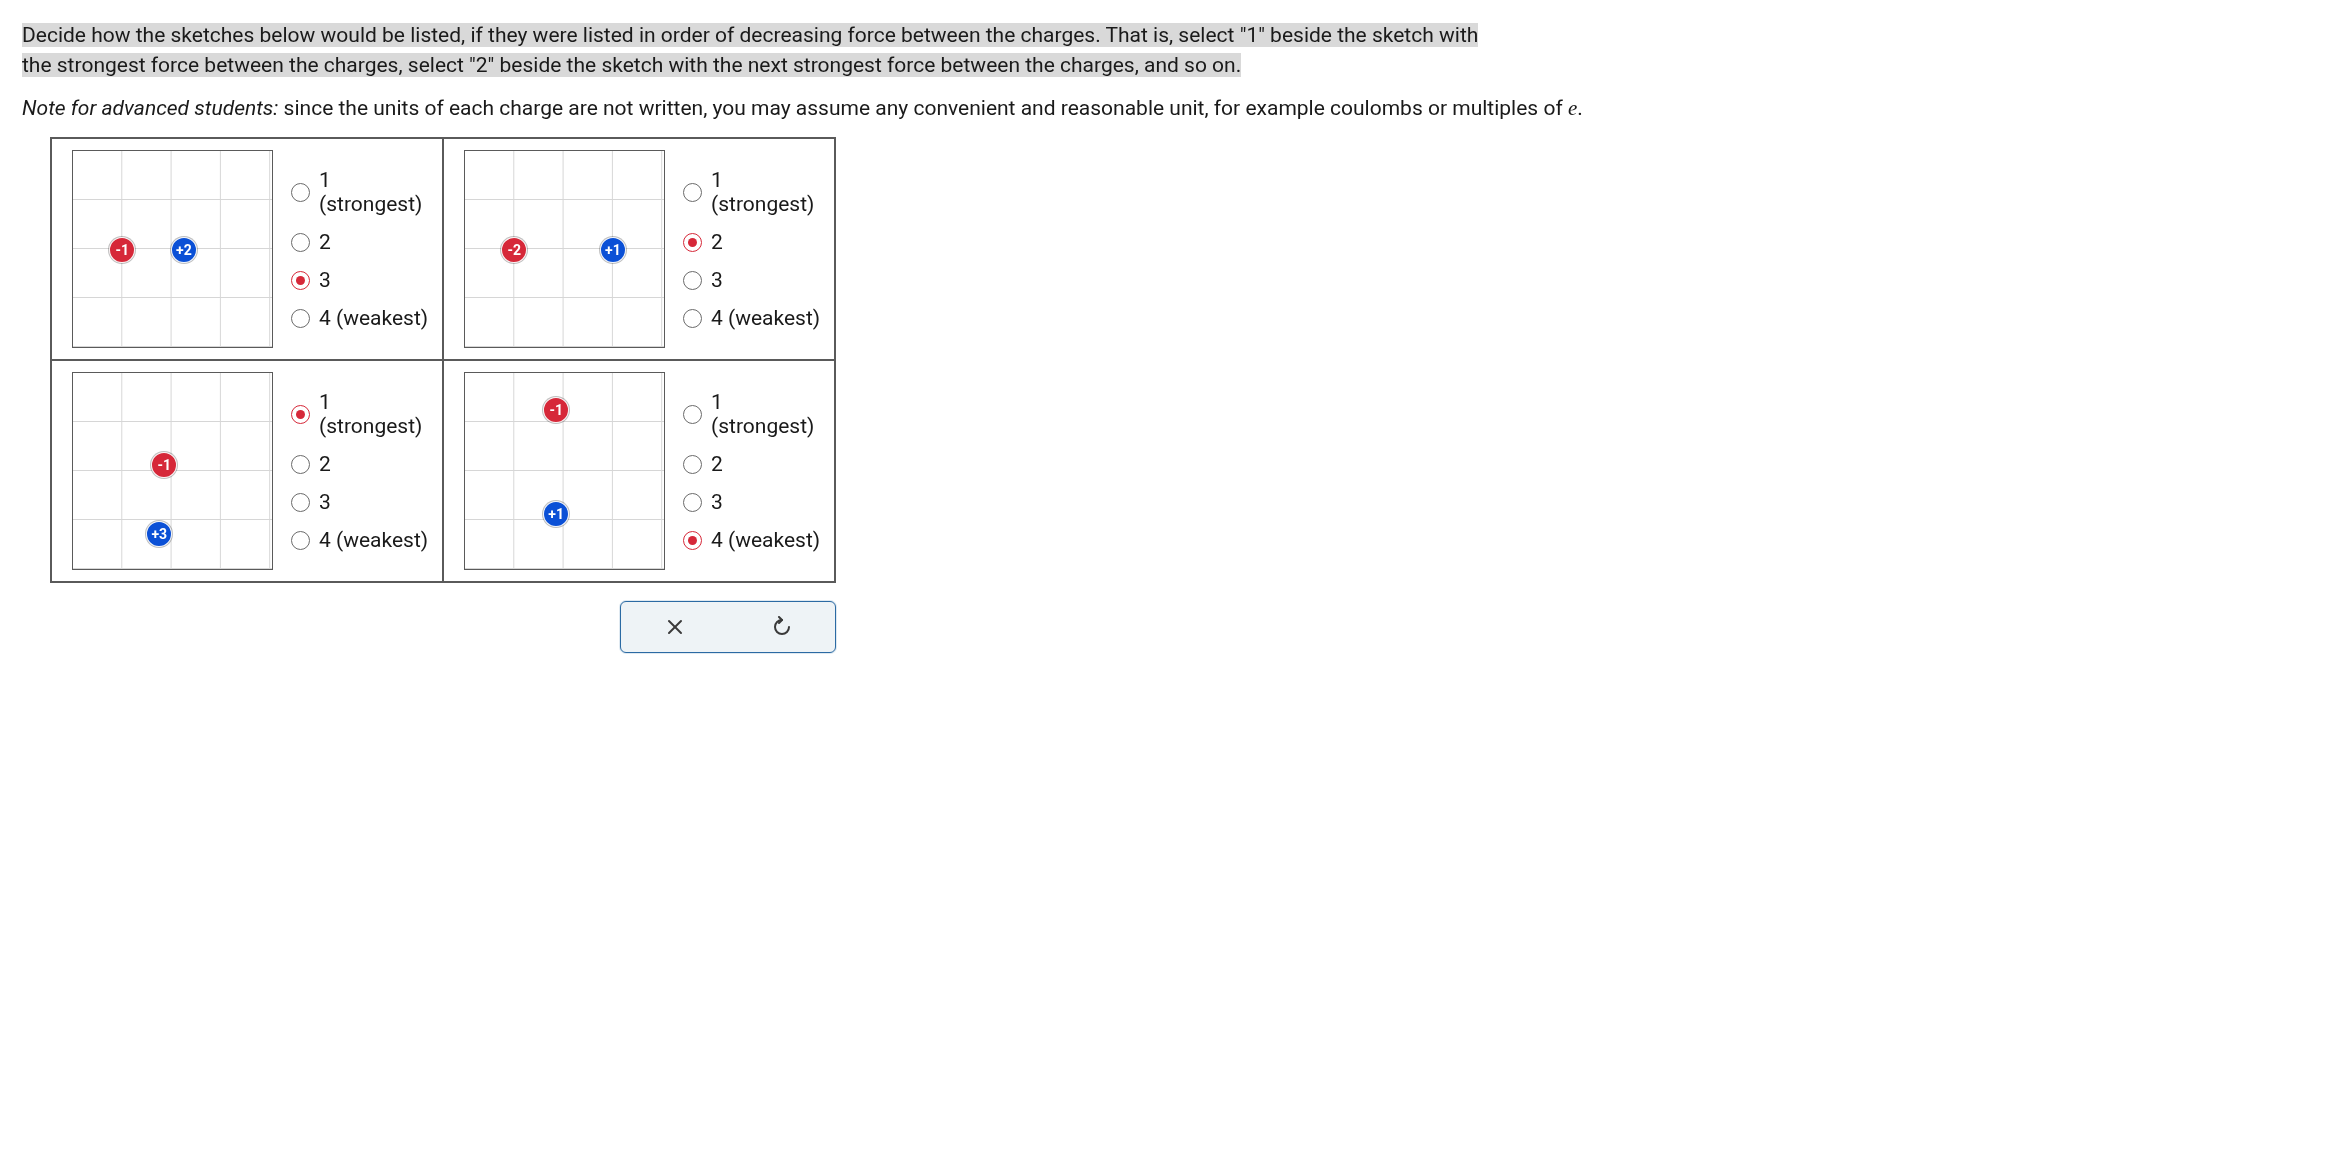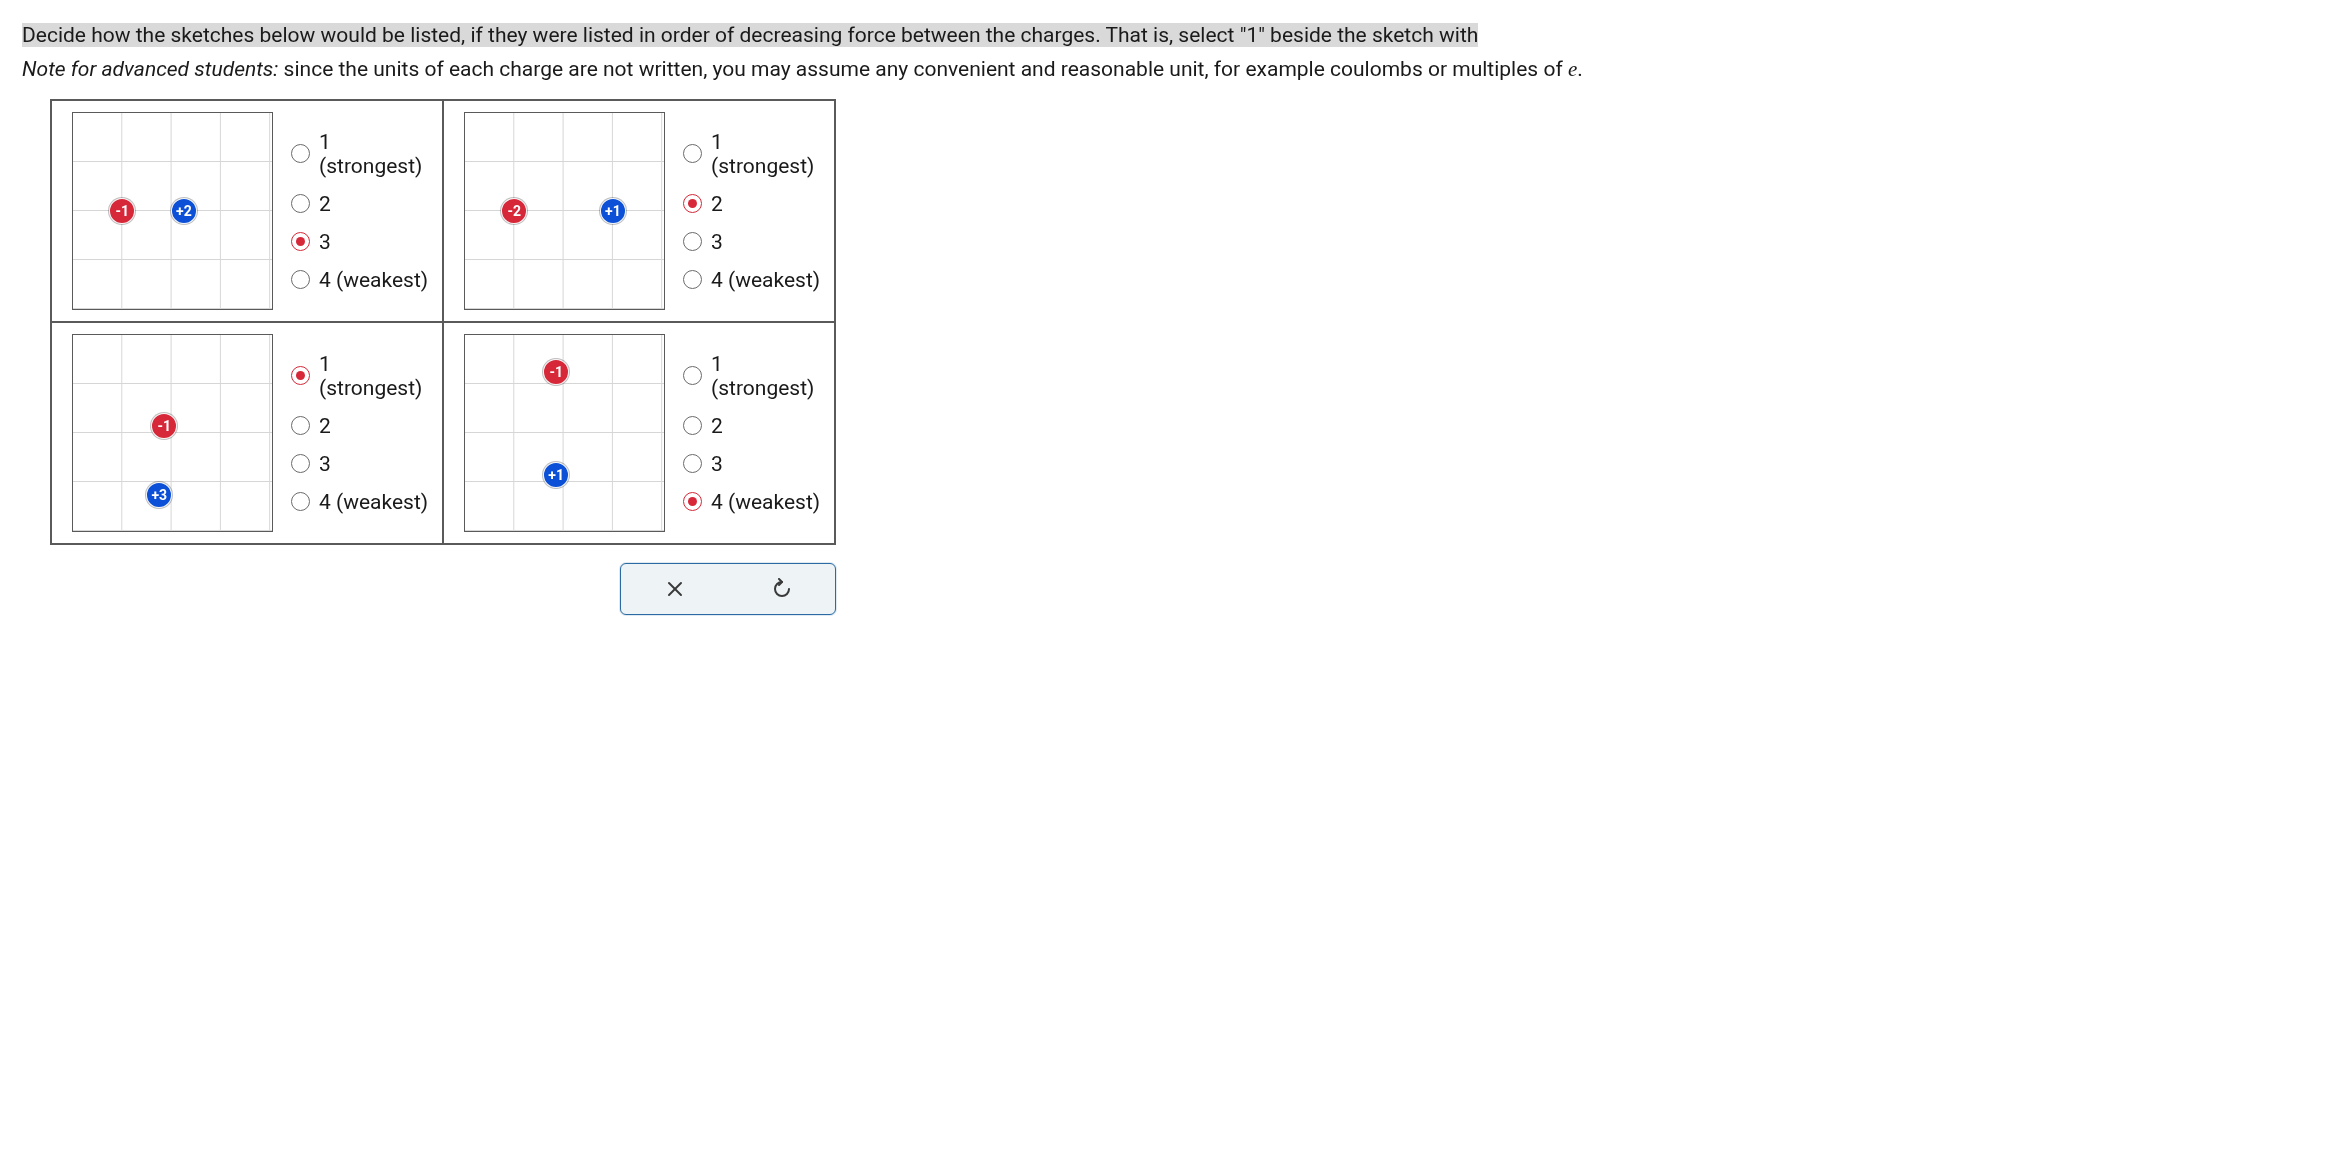--- a/index.html
+++ b/index.html
@@ -5,21 +5,21 @@
   * { box-sizing: border-box; margin: 0; padding: 0; }
   body {
     font-family: -apple-system, BlinkMacSystemFont, "Segoe UI", Roboto, sans-serif;
     font-size: 21px;
     color: #1a1a1a;
     background: #fff;
     padding: 20px 22px;
   }
   .instructions {
     line-height: 1.45;
-    margin-bottom: 4px;
+    margin-bottom: 12px;
   }
   .hl {
     background: #d9d9d9;
   }
   .note-line {
     line-height: 1.45;
     margin-bottom: 14px;
   }
   .note-italic {
     font-style: italic;
@@ -132,20 +132,21 @@
   }
   .act-btn svg { display: block; }
 </style>
 </head>
 <body>
 
 
 
 <div class="instructions">
   <span class="hl">Decide how the sketches below would be listed, if they were listed in order of decreasing force between the charges. That is, select "1" beside the sketch with </span><br>
+  <span class="hl">the strongest force between the charges, select "2" beside the sketch with the next strongest force between the charges, and so on.</span>
 </div>
 
 <div class="note-line">
   <span class="note-italic">Note for advanced students:</span><span> since the units of each charge are not written, you may assume any convenient and reasonable unit, for example coulombs or multiples of </span><span class="e-math">e</span><span>.</span>
 </div>
 
 <div class="grid-table">
   <div class="grid-row" id="row-0">
       <div class="grid-cell">
         <div class="sketch">

